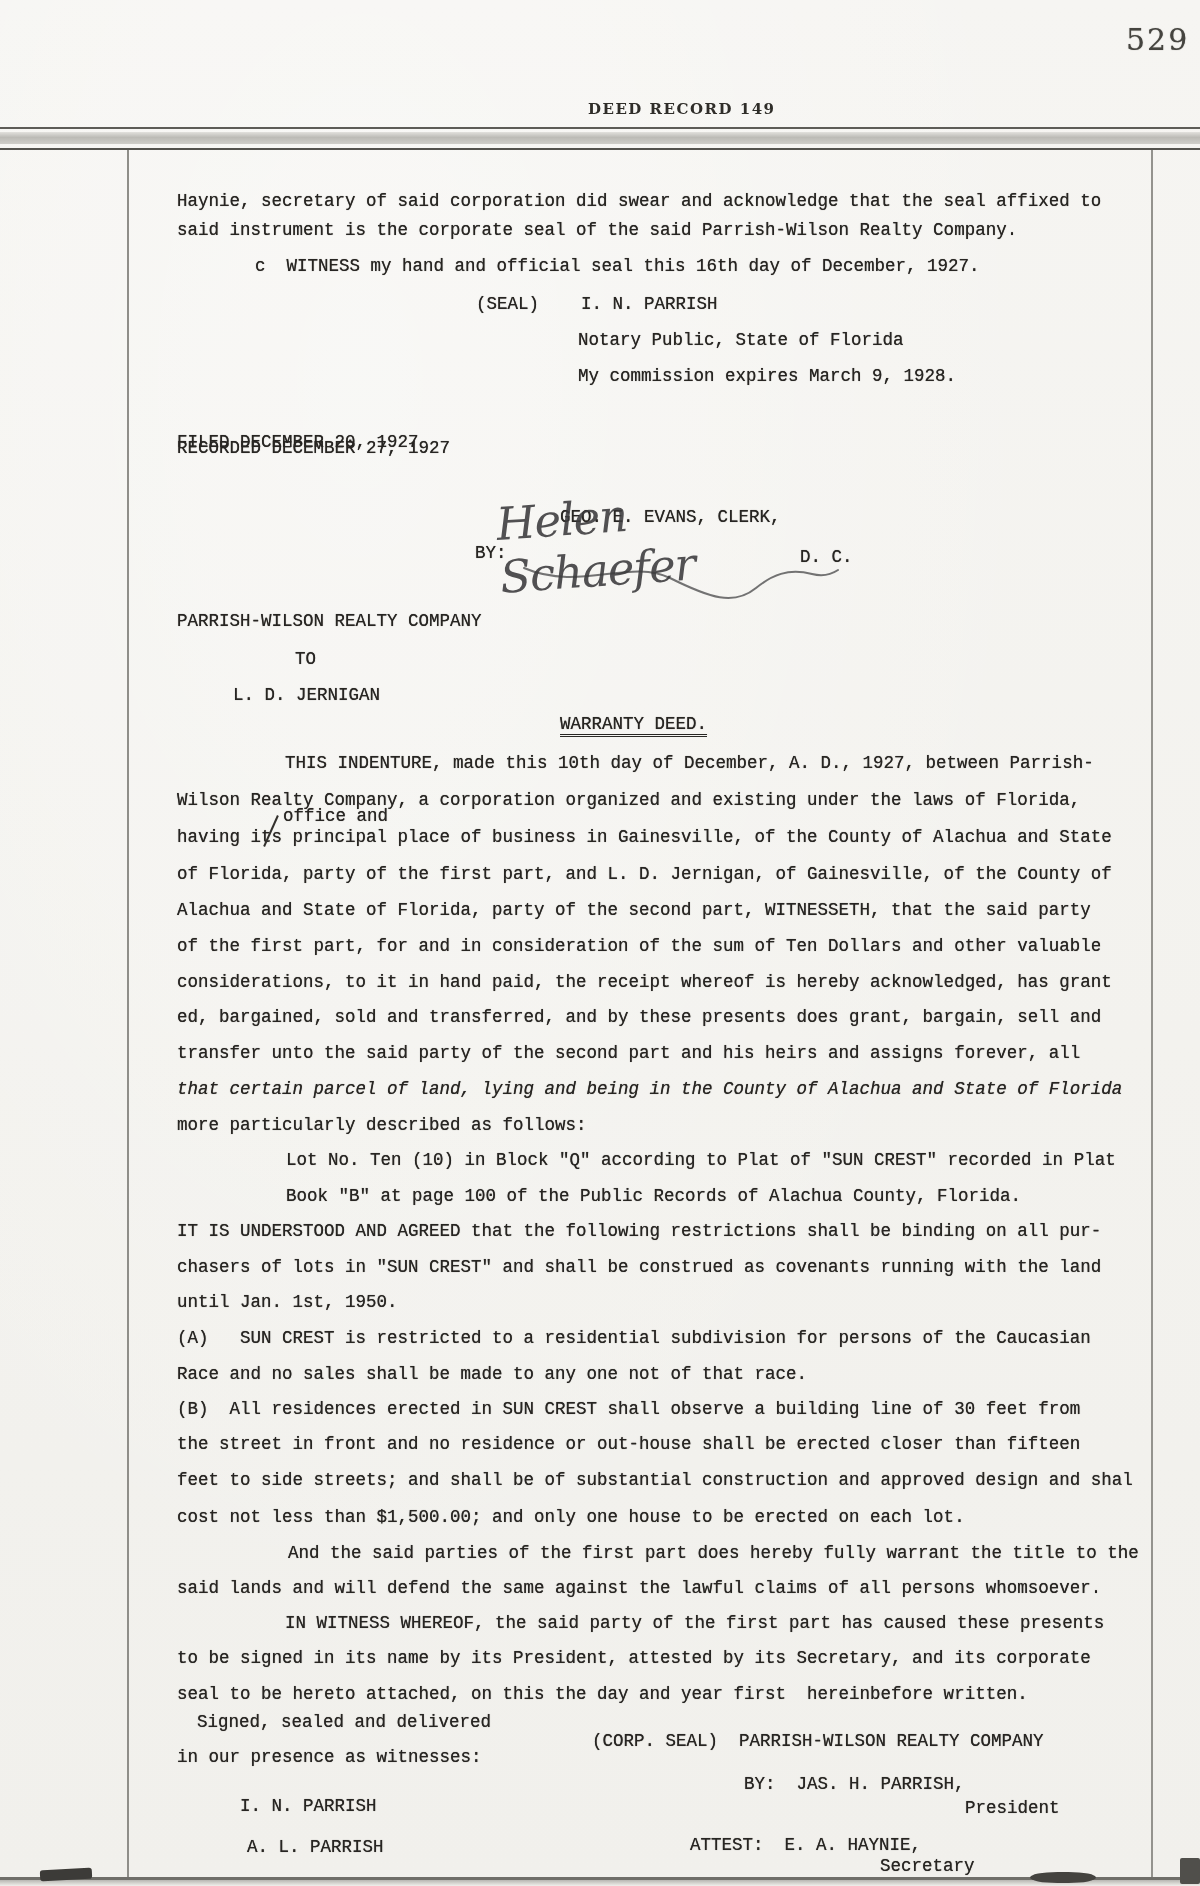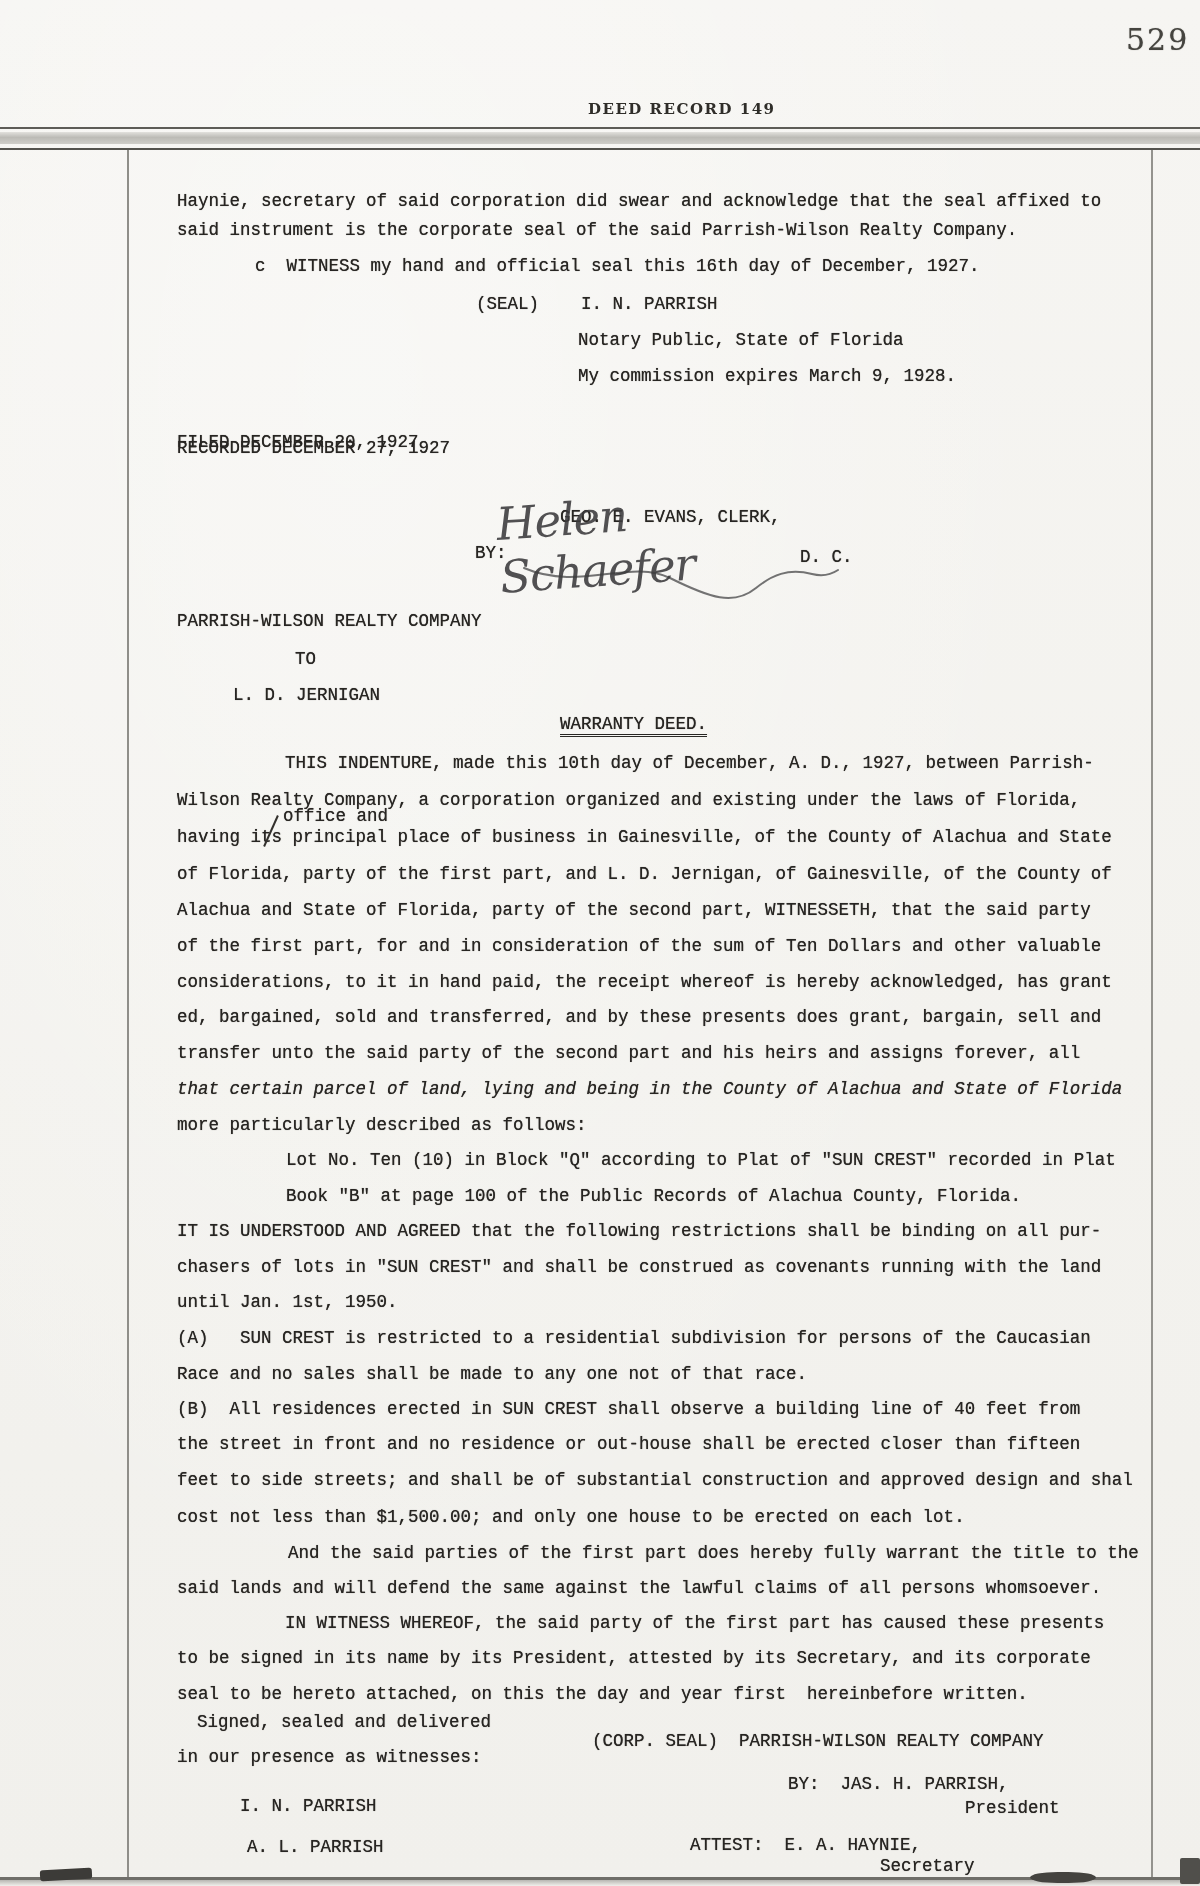--- a/index.html
+++ b/index.html
@@ -103,33 +103,33 @@
       <div class="tline" style="left: 177px; top: 1045px;">transfer unto the said party of the second part and his heirs and assigns forever, all</div>
       <div class="tline" style="left: 177px; top: 1081px; font-style: italic;">that certain parcel of land, lying and being in the County of Alachua and State of Florida</div>
       <div class="tline" style="left: 177px; top: 1117px;">more particularly described as follows:</div>
       <div class="tline" style="left: 286px; top: 1152px;">Lot No. Ten (10) in Block "Q" according to Plat of "SUN CREST" recorded in Plat</div>
       <div class="tline" style="left: 286px; top: 1188px;">Book "B" at page 100 of the Public Records of Alachua County, Florida.</div>
       <div class="tline" style="left: 177px; top: 1223px;">IT IS UNDERSTOOD AND AGREED that the following restrictions shall be binding on all pur-</div>
       <div class="tline" style="left: 177px; top: 1259px;">chasers of lots in "SUN CREST" and shall be construed as covenants running with the land</div>
       <div class="tline" style="left: 177px; top: 1294px;">until Jan. 1st, 1950.</div>
       <div class="tline" style="left: 177px; top: 1330px;">(A)   SUN CREST is restricted to a residential subdivision for persons of the Caucasian</div>
       <div class="tline" style="left: 177px; top: 1366px;">Race and no sales shall be made to any one not of that race.</div>
-      <div class="tline" style="left: 177px; top: 1401px;">(B)  All residences erected in SUN CREST shall observe a building line of 40 feet from</div>
+      <div class="tline" style="left: 177px; top: 1401px;">(B)  All residences erected in SUN CREST shall observe a building line of 30 feet from</div>
       <div class="tline" style="left: 177px; top: 1436px;">the street in front and no residence or out-house shall be erected closer than fifteen</div>
       <div class="tline" style="left: 177px; top: 1472px;">feet to side streets; and shall be of substantial construction and approved design and shal</div>
       <div class="tline" style="left: 177px; top: 1509px;">cost not less than $1,500.00; and only one house to be erected on each lot.</div>
       <div class="tline" style="left: 288px; top: 1545px;">And the said parties of the first part does hereby fully warrant the title to the</div>
       <div class="tline" style="left: 177px; top: 1580px;">said lands and will defend the same against the lawful claims of all persons whomsoever.</div>
       <div class="tline" style="left: 285px; top: 1615px;">IN WITNESS WHEREOF, the said party of the first part has caused these presents</div>
       <div class="tline" style="left: 177px; top: 1650px;">to be signed in its name by its President, attested by its Secretary, and its corporate</div>
       <div class="tline" style="left: 177px; top: 1686px;">seal to be hereto attached, on this the day and year first  hereinbefore written.</div>
       <div class="tline" style="left: 177px; top: 1714px; margin-left: 20px;">Signed, sealed and delivered</div>
       <div class="tline" style="left: 592px; top: 1733px;">(CORP. SEAL)  PARRISH-WILSON REALTY COMPANY</div>
       <div class="tline" style="left: 177px; top: 1749px;">in our presence as witnesses:</div>
-      <div class="tline" style="left: 744px; top: 1776px; margin-left: 44px;">BY:  JAS. H. PARRISH,</div>
+      <div class="tline" style="left: 744px; top: 1776px;">BY:  JAS. H. PARRISH,</div>
       <div class="tline" style="left: 240px; top: 1798px; text-align: right;">I. N. PARRISH</div>
       <div class="tline" style="left: 965px; top: 1800px;">President</div>
       <div class="tline" style="left: 690px; top: 1837px;">ATTEST:  E. A. HAYNIE,</div>
       <div class="tline" style="left: 247px; top: 1839px;">A. L. PARRISH</div>
       <div class="tline" style="left: 880px; top: 1858px;">Secretary</div>
     </div>
 
   <div class="script-sig">Helen Schaefer</div>
   <svg class="sig-flourish" viewBox="0 0 320 60" aria-hidden="true">
     <path d="M4 20 C60 44 110 10 150 30 C190 50 214 58 236 40 C252 27 268 20 292 26 C304 29 312 26 318 22" fill="none" stroke="#3b3a3c" stroke-width="2" stroke-linecap="round" opacity="0.7"></path>

